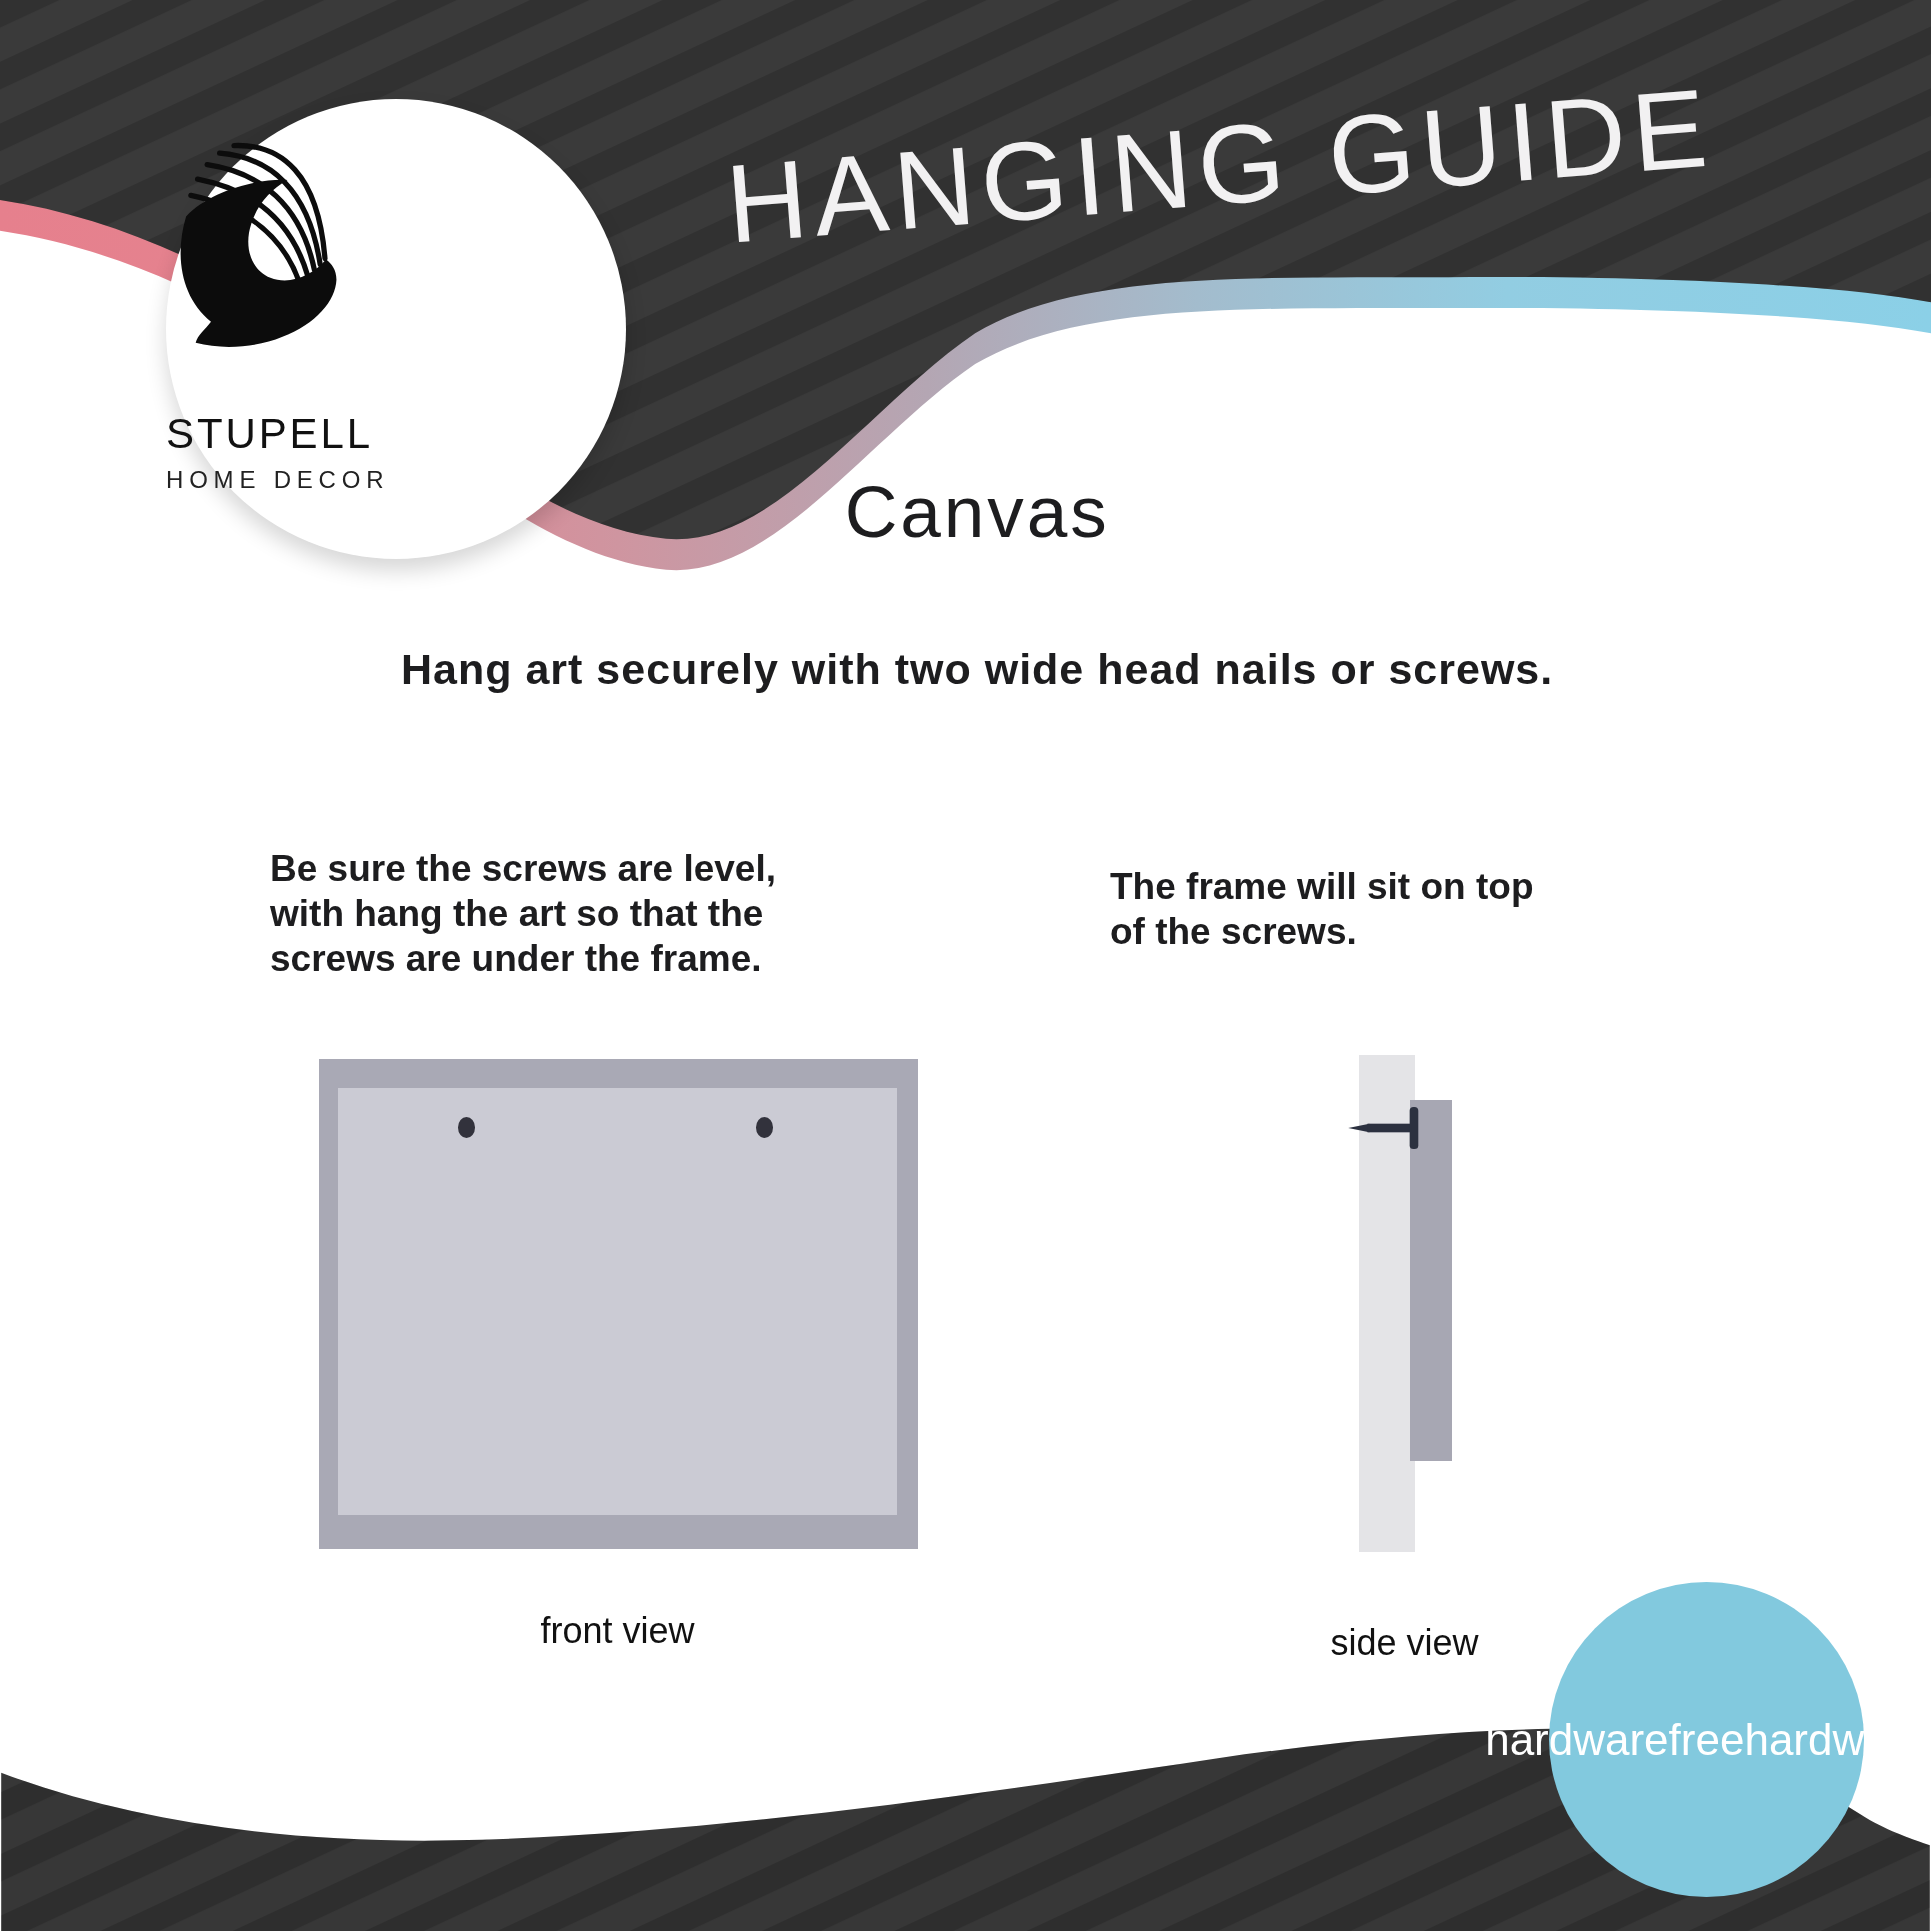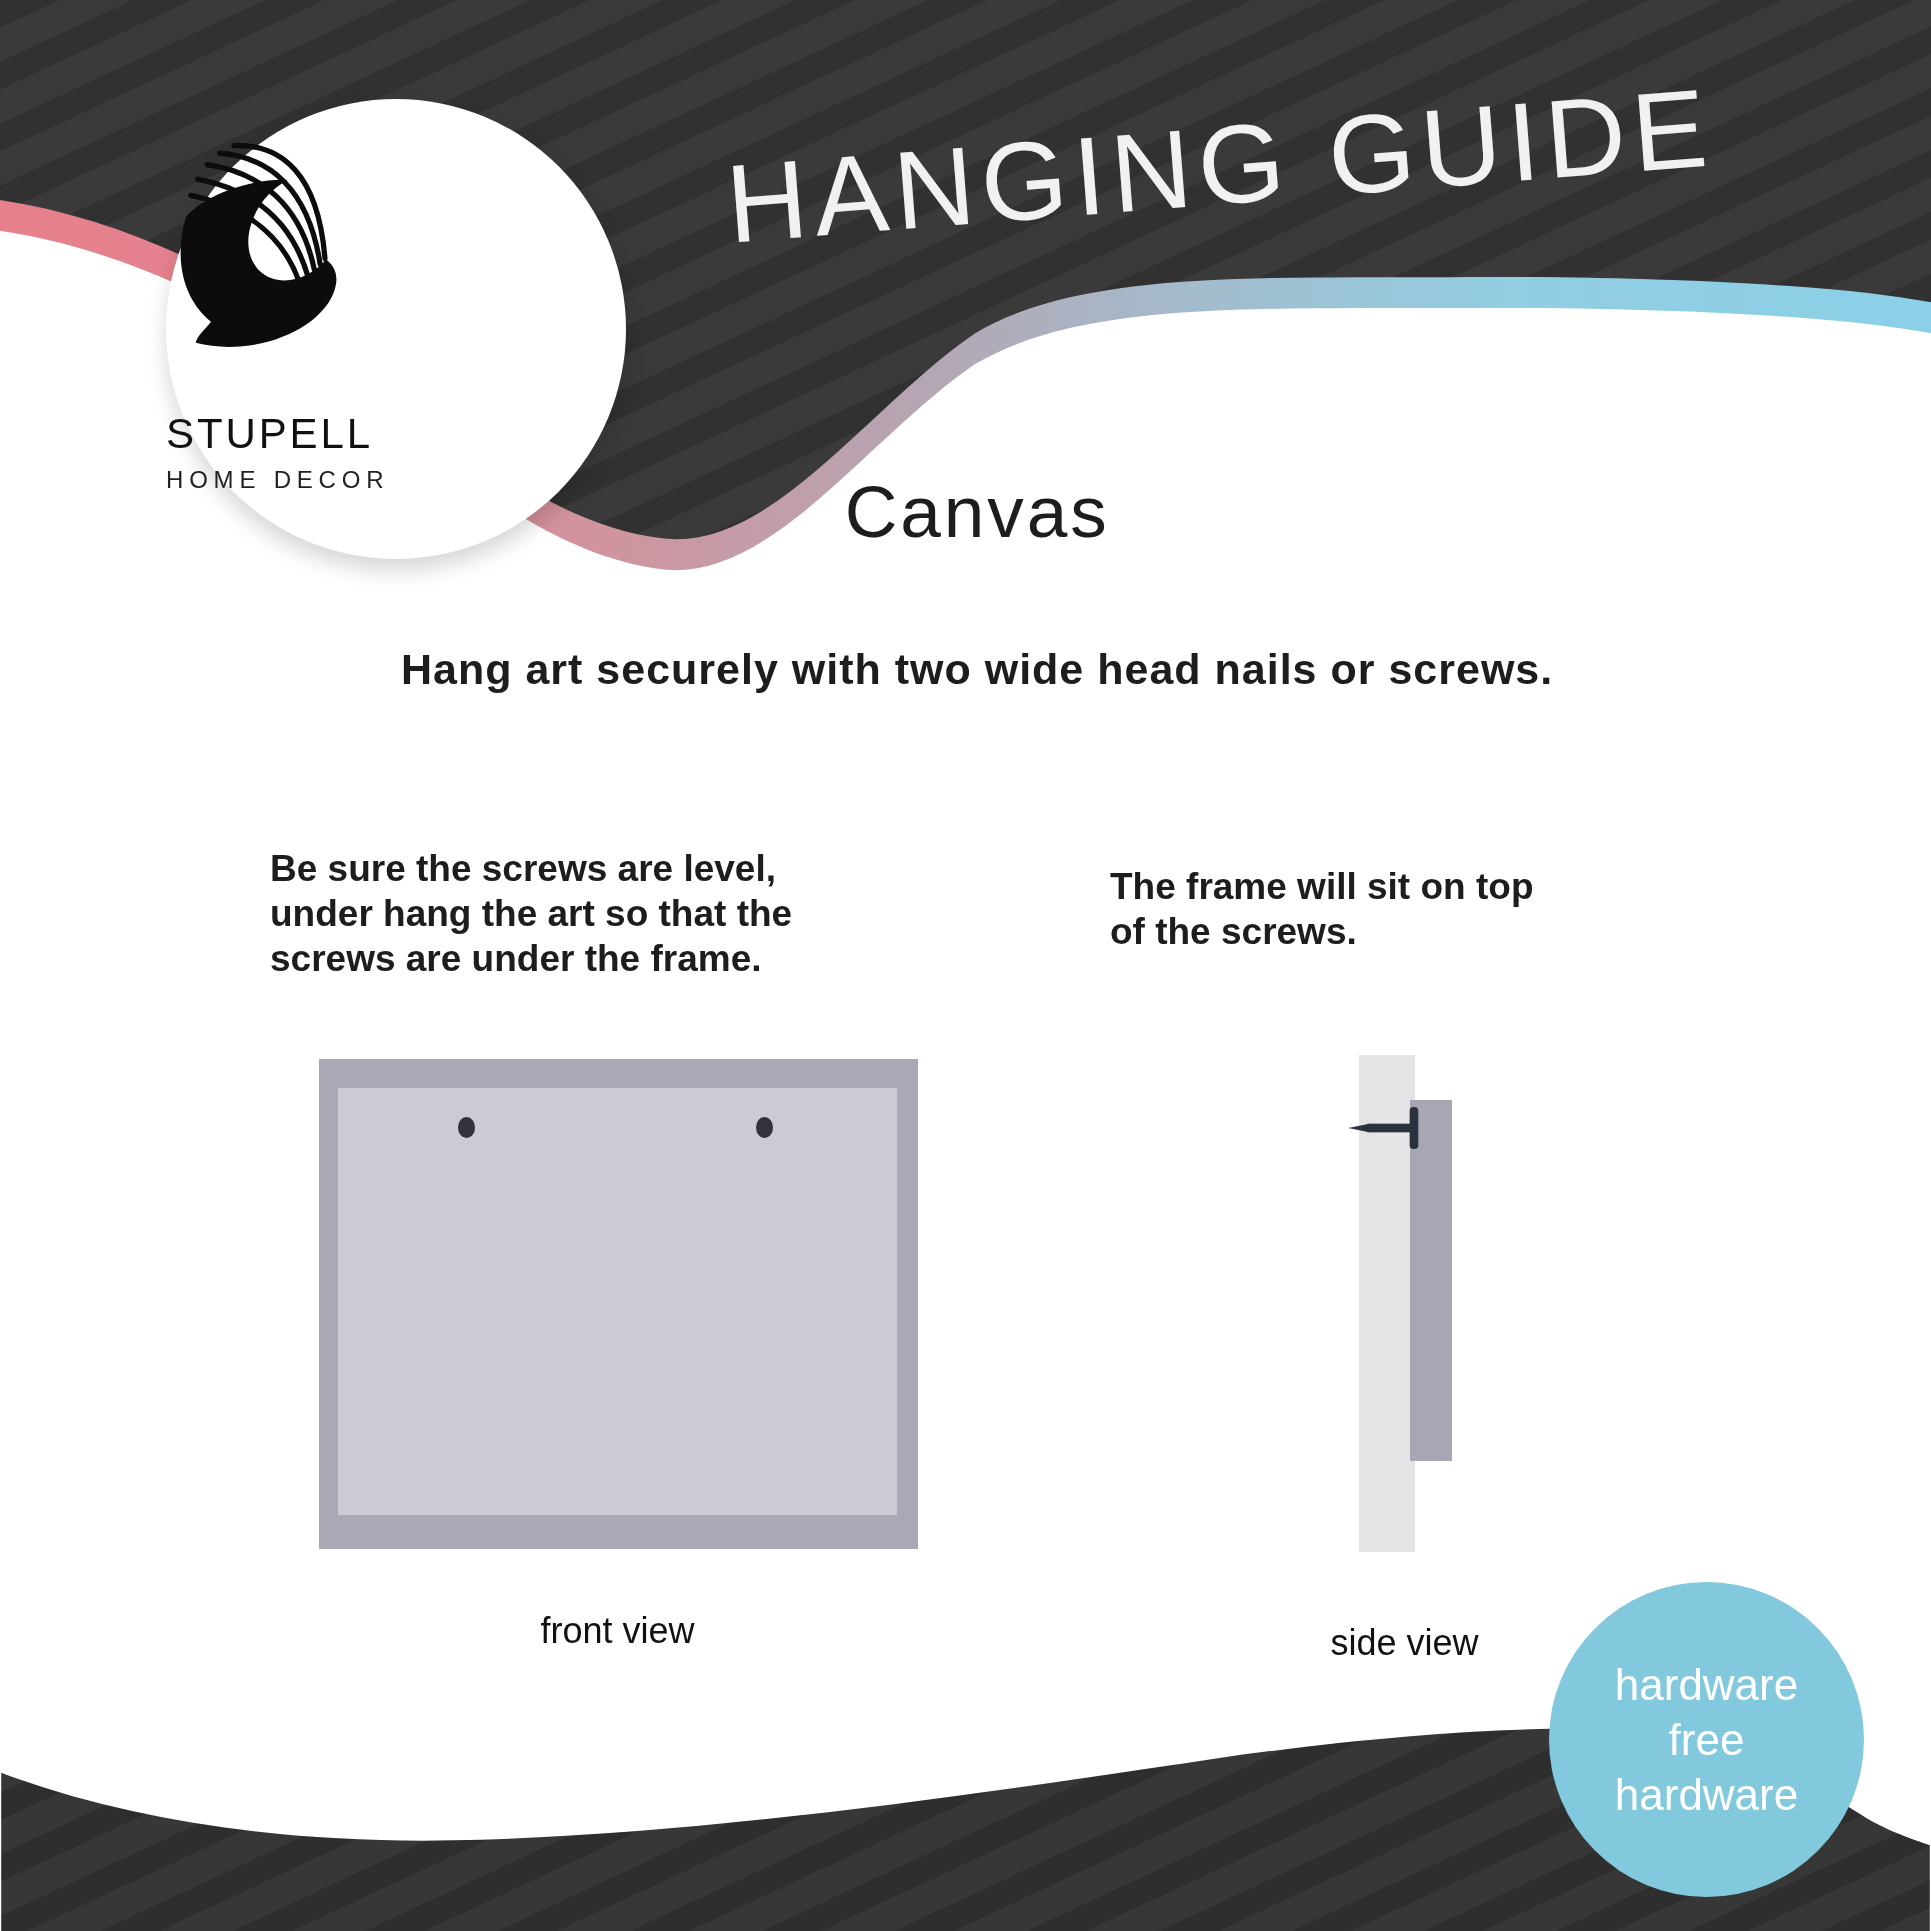--- a/index.html
+++ b/index.html
@@ -61,21 +61,21 @@
   .side-caption{left:1115px;top:1622px;width:579px;}
 
   
   .wall-bar{position:absolute;left:1359px;top:1055px;width:56px;height:497px;background:#e4e4e7;}
   .side-frame-bar{position:absolute;left:1410px;top:1100px;width:42px;height:361px;background:#a7a7b3;}
   .nail{position:absolute;left:1348px;top:1104px;}
 
   
   .hardware-badge{
     position:absolute;left:1549px;top:1582px;width:315px;height:315px;border-radius:50%;
-    background:#82c9de;display:flex;flex-direction:column;align-items:center;justify-content:center;
+    background:#82c9de;display:flex;flex-direction:row;align-items:center;justify-content:center;
     color:#ffffff;font-size:44px;font-weight:400;line-height:55px;text-align:center;
   }
 </style>
 </head>
 <body>
 
 <div class="stage">
 
   <svg class="layer" width="1931" height="618" viewBox="0 0 2000 640" style="top:0;">
     <defs>
@@ -121,21 +121,21 @@
     </svg>
     <div class="brand-name">STUPELL</div>
     <div class="brand-tagline">HOME DECOR</div>
   </div>
 
   <div class="product-title">Canvas</div>
   <div class="product-subtitle">Hang art securely with two wide head nails or screws.</div>
 
   <div class="col-instruction col-left">
     <div>Be sure the screws are level,</div>
-    <div>under hang the art so that the</div>
+    <div>with hang the art so that the</div>
     <div>screws are under the frame.</div>
   </div>
   <div class="col-instruction col-right">
     <div>The frame will sit on top</div>
     <div>of the screws.</div>
   </div>
 
   <div class="front-frame">
     <div class="front-canvas"></div>
   </div>

